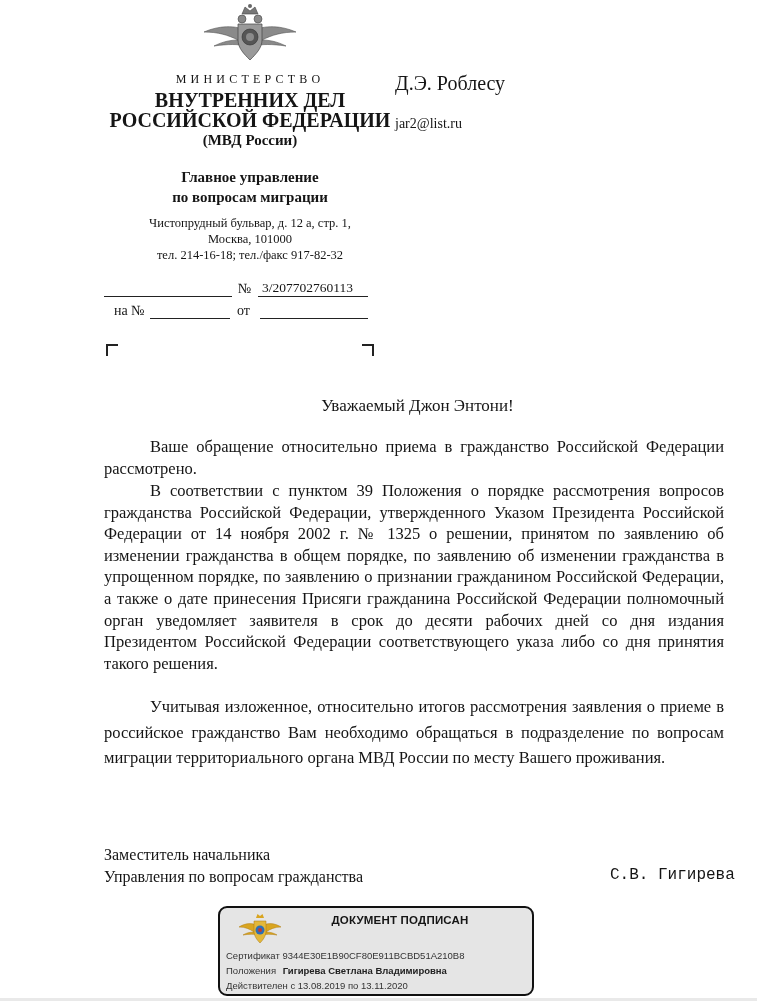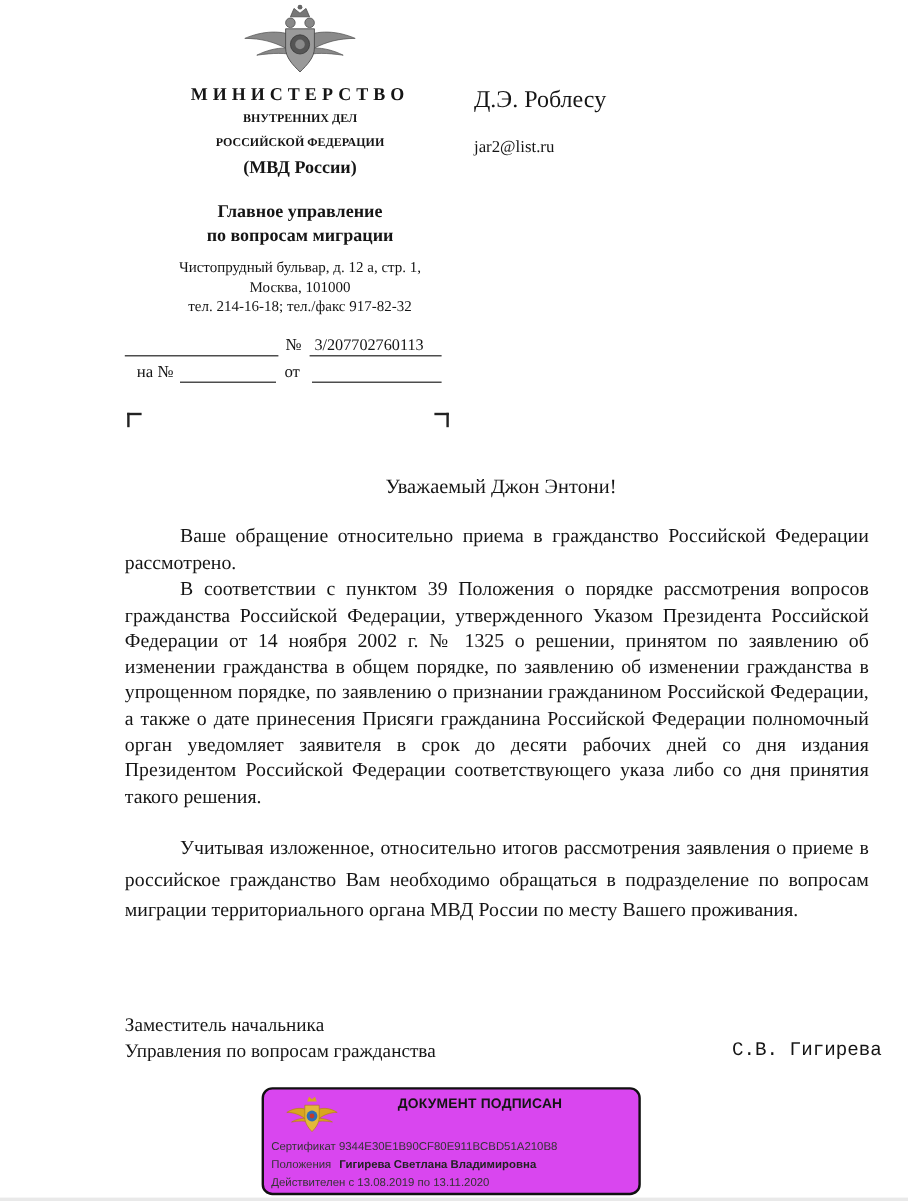--- a/index.html
+++ b/index.html
@@ -6,22 +6,22 @@
     body {
       width: 757px; height: 1001px; position: relative; overflow: hidden;
       background: #ffffff; color: #151515;
       font-family: "Liberation Serif", "DejaVu Serif", serif;
     }
     .abs { position: absolute; }
     
     .emblem { left: 200px; top: 2px; width: 100px; height: 62px; }
     
     .lh { left: 100px; width: 300px; text-align: center; }
-    .lh-ministry { top: 70px; font-weight: bold; font-size: 15px; letter-spacing: 4.2px; line-height: 18px; }
-    .lh-line { font-weight: bold; font-size: 10px; line-height: 20px; }
+    .lh-ministry { top: 70px; font-weight: normal; font-size: 12px; letter-spacing: 4.2px; line-height: 18px; }
+    .lh-line { font-weight: bold; font-size: 20px; line-height: 20px; }
     .lh-dept { top: 167px; font-weight: bold; font-size: 15px; line-height: 20px; }
     .lh-addr { top: 216px; font-size: 12.5px; line-height: 15.5px; }
     
     .recipient-name { left: 395px; top: 72px; font-size: 20px; }
     .recipient-email { left: 395px; top: 116px; font-size: 14px; }
     
     .regline { border-bottom: 1px solid #222; height: 0; }
     .reg-label { font-size: 14px; }
     .reg-num { font-size: 13.5px; }
     
@@ -35,21 +35,21 @@
     .p1 { top: 436px; }
     .p2 { top: 480px; }
     .p3 { top: 694px; line-height: 25.5px; }
     
     .sig-title { left: 104px; top: 844px; font-size: 16px; line-height: 22px; }
     .sig-name { left: 610px; top: 866px; font-size: 16px; font-family: Liberation Mono, monospace; }
     
     .stamp {
       left: 218px; top: 906px; width: 316px; height: 90px;
       border: 2.5px solid #111; border-radius: 9px; box-sizing: border-box;
-      font-family: "Liberation Sans", "DejaVu Sans", sans-serif; background: #d946ef;
+      font-family: "Liberation Sans", "DejaVu Sans", sans-serif; background: #e5e5e5;
     }
     .stamp-emblem { left: 18px; top: 4px; width: 44px; height: 34px; }
     .stamp-title { left: 60px; width: 240px; text-align: center; font-weight: bold; font-size: 11.5px; line-height: 15px; top: 5px; letter-spacing: 0.2px; }
     .stamp-row { left: 6px; font-size: 9.5px; color: #333; white-space: nowrap; }
     .stamp-row b { color: #222; margin-left: 4px; text-align: right; }
     .r1 { top: 42px; }
     .r2 { top: 57px; }
     .r3 { top: 72px; text-align: center; }
     .bottom-band { left: 0; top: 998px; width: 757px; height: 3px; background: #e9e9e9; }
   </style>

